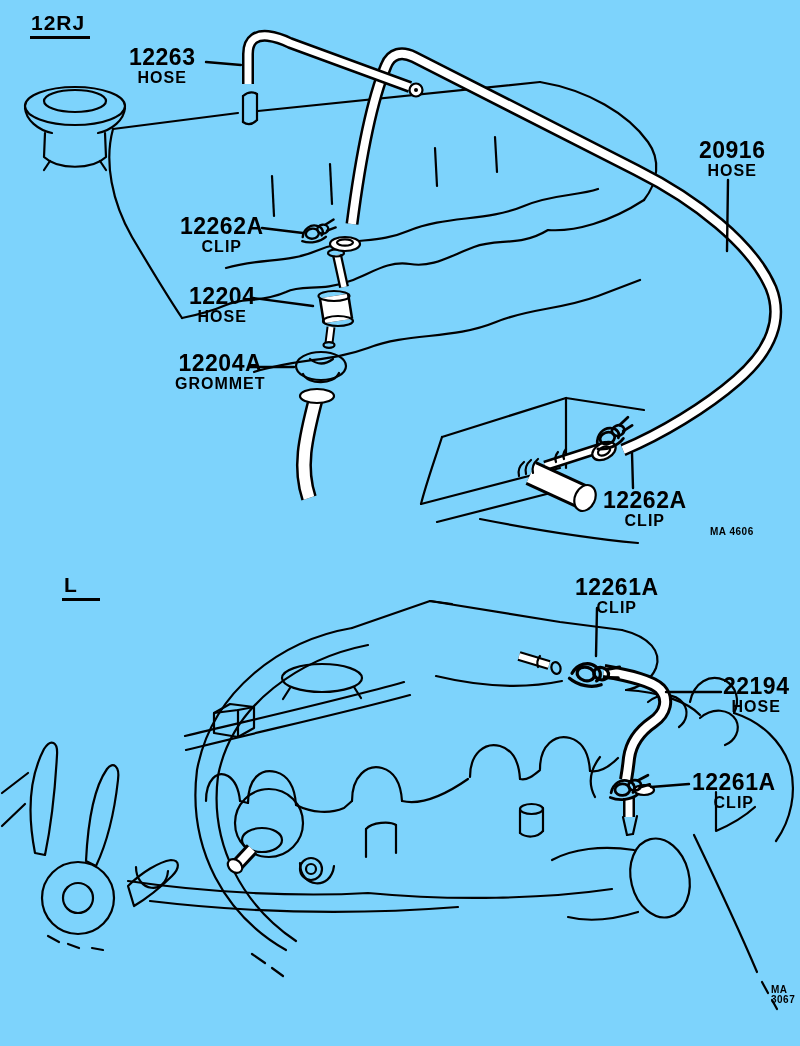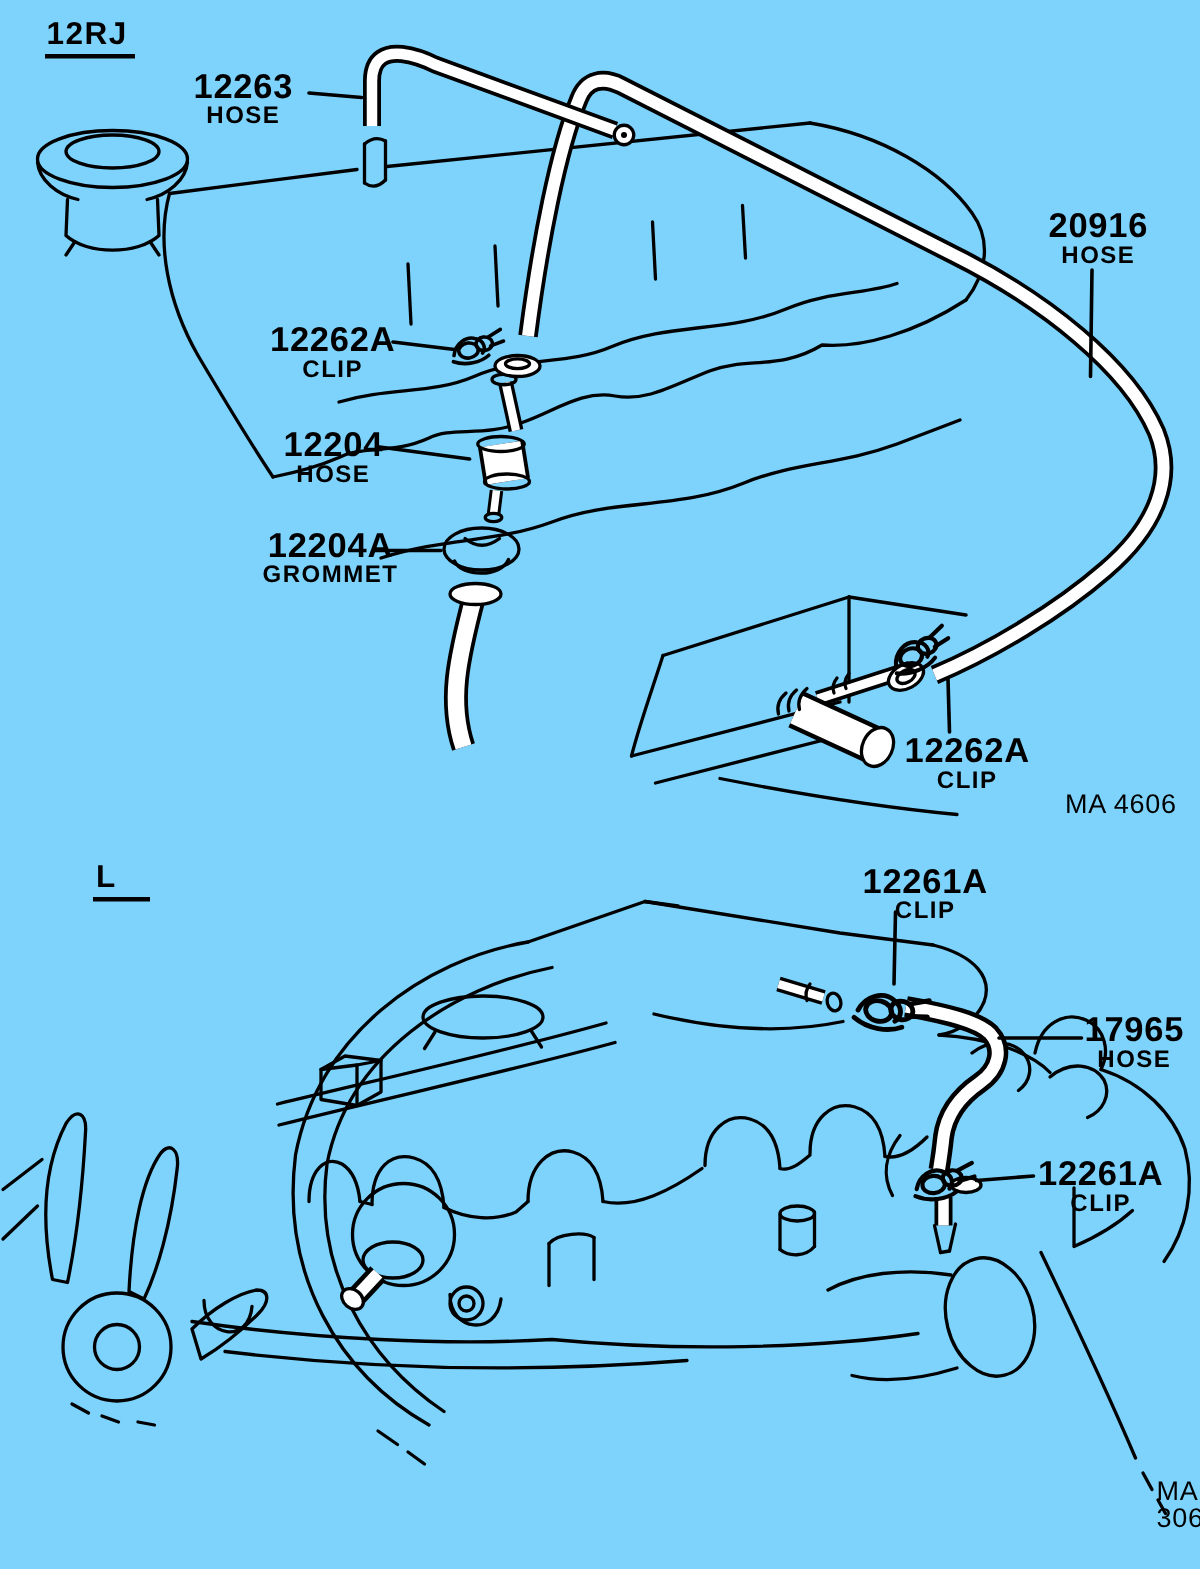--- a/index.html
+++ b/index.html
@@ -10,21 +10,21 @@
   }
   .page svg{position:absolute;left:0;top:0;}
   .sec-code{
     position:absolute; font-weight:bold; font-size:21px; line-height:1;
     border-bottom:3px solid #000; padding:0 5px 3px 1px; letter-spacing:1px;
   }
   .part-label{position:absolute; line-height:1; white-space:nowrap; cursor:pointer;text-align:center;}
   .part-label .num{font-weight:bold; font-size:23px; letter-spacing:0.5px;}
   .part-label .cap{font-weight:bold; font-size:16px; letter-spacing:1px; margin-top:1px;}
   .fig-ref{
-    position:absolute; font-weight:normal; font-size:18px; letter-spacing:0.5px; line-height:1;
+    position:absolute; font-weight:bold; font-size:10px; letter-spacing:0.5px; line-height:1;
   }
 </style>
 </head>
 <body>
 
 <div class="page">
 
   <svg width="800" height="1046" viewBox="0 0 800 1046">
     <defs>
       <g id="clip" fill="none" stroke="#000" stroke-width="2.4" stroke-linecap="round">
@@ -283,21 +283,21 @@
     <div class="num">12262A</div>
     <div class="cap">CLIP</div>
   </div>
   <div class="fig-ref" style="left:710px;top:527px">MA 4606</div>
 
   <div class="part-label" style="left:575px;top:576px">
     <div class="num">12261A</div>
     <div class="cap">CLIP</div>
   </div>
   <div class="part-label" style="left:723px;top:675px">
-    <div class="num">17965</div>
+    <div class="num">22194</div>
     <div class="cap">HOSE</div>
   </div>
   <div class="part-label" style="left:692px;top:771px">
     <div class="num">12261A</div>
     <div class="cap">CLIP</div>
   </div>
   <div class="fig-ref" style="left:771px;top:985px">MA 3067</div>
 
 </div>
 

